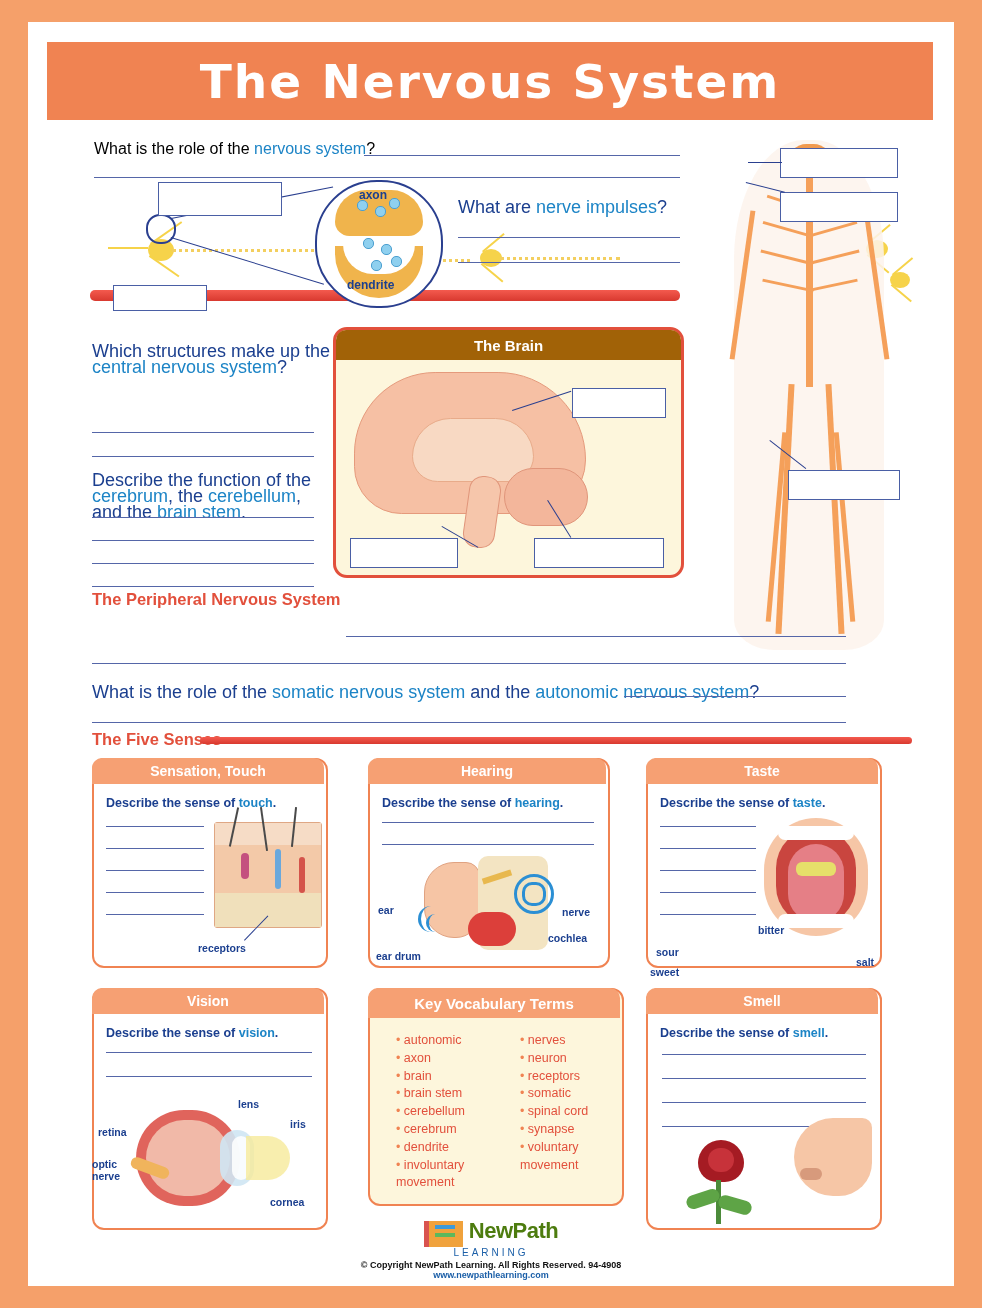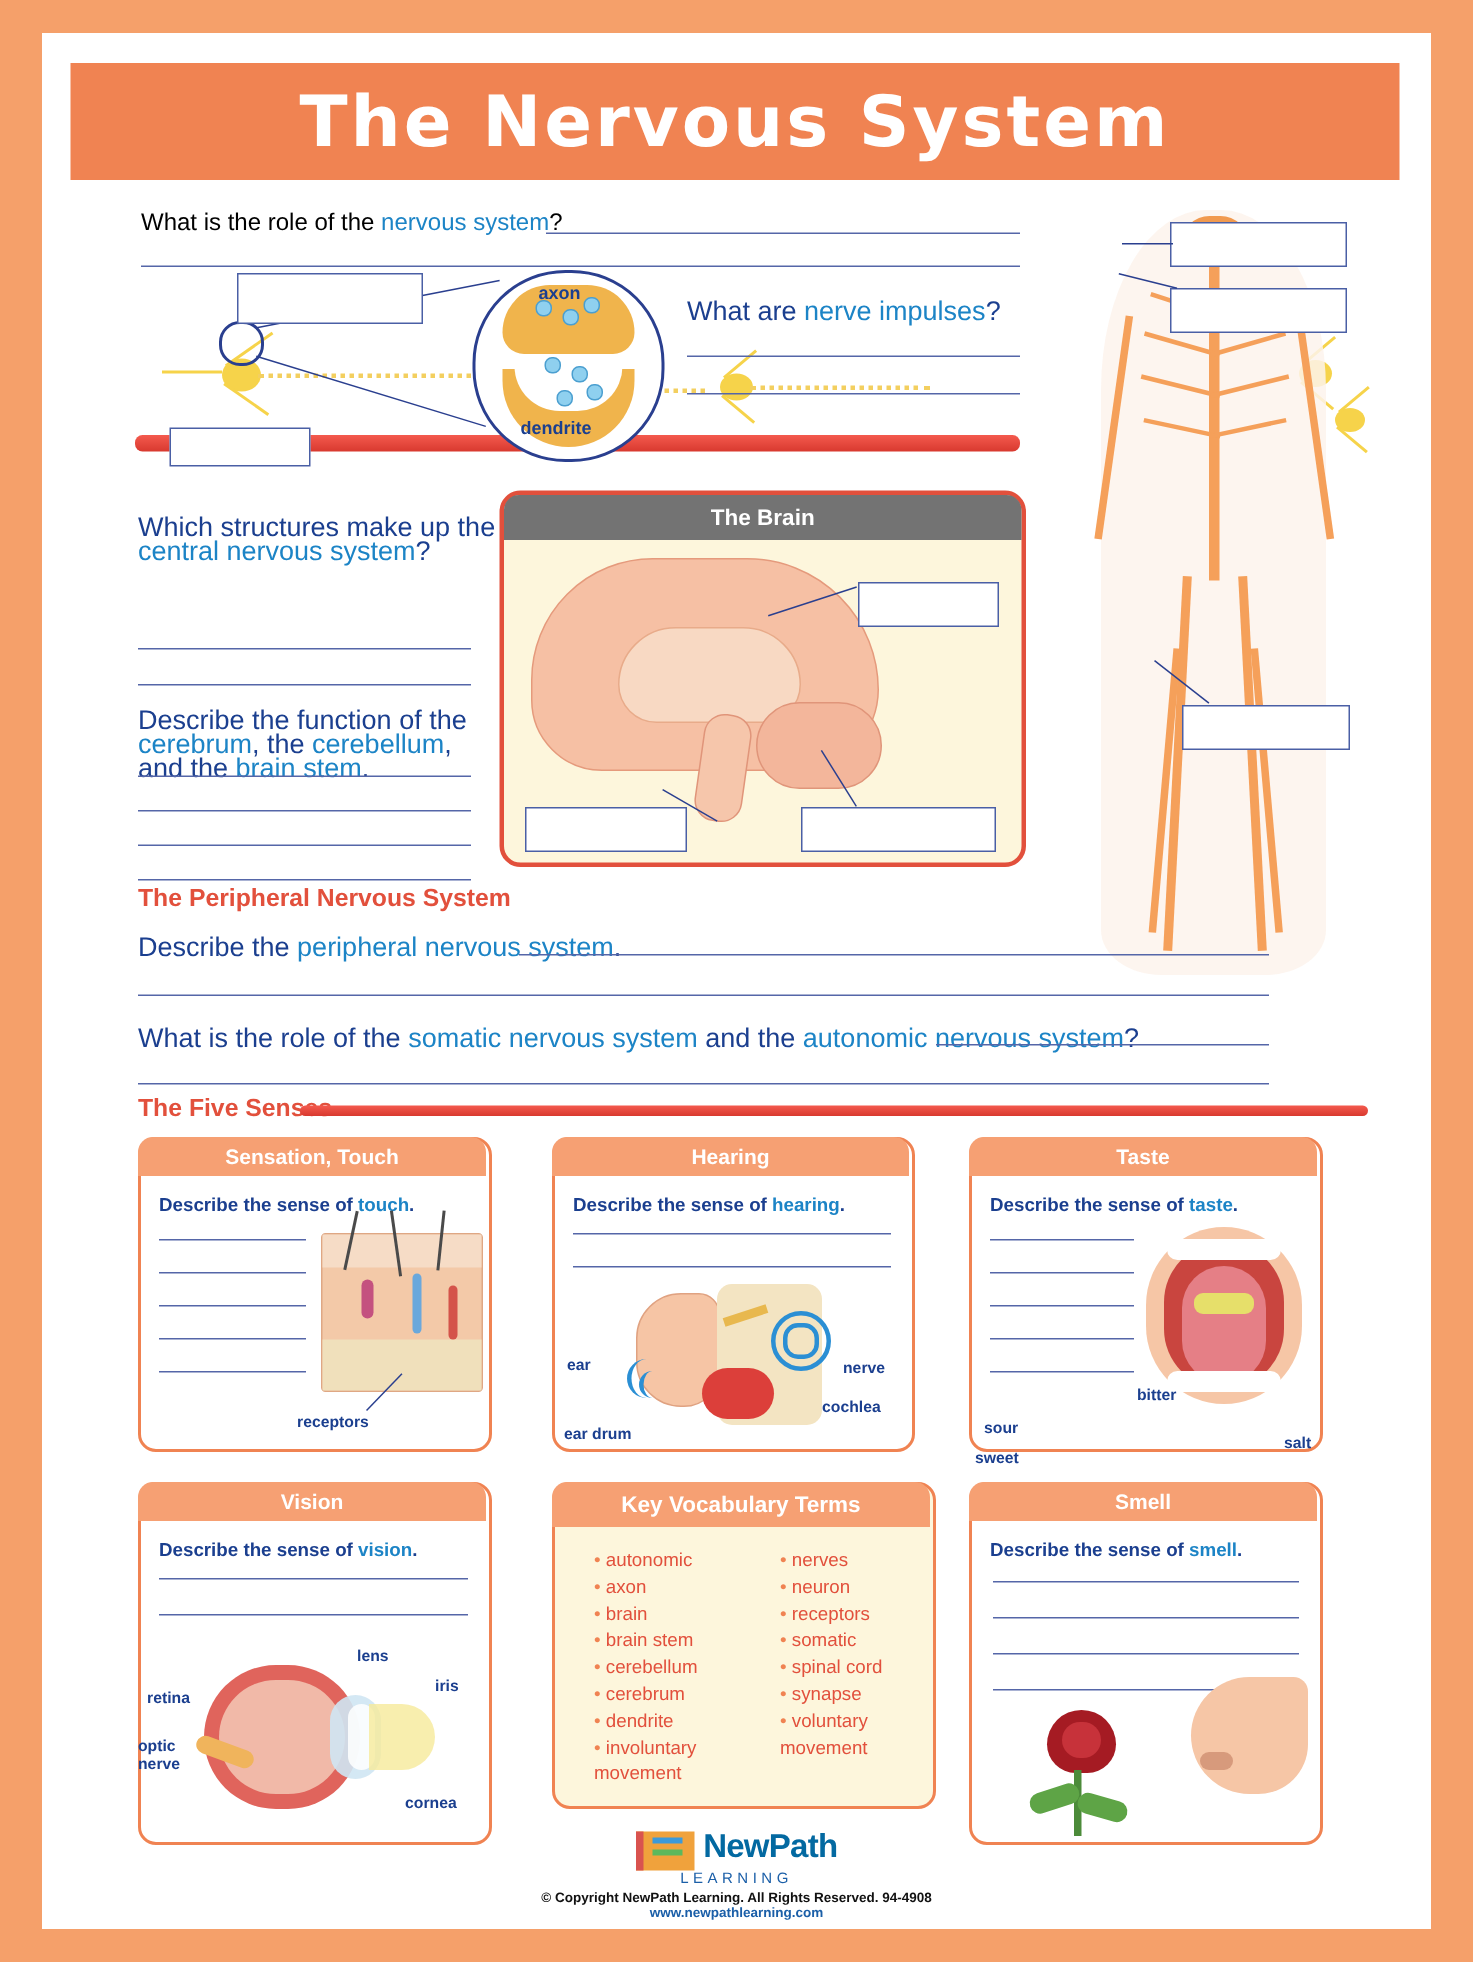--- a/index.html
+++ b/index.html
@@ -79,21 +79,21 @@
   
   .sec-title{color:#e2503c;font-size:16.5px;font-weight:bold;}
   .cns{position:absolute;left:64px;top:307px;width:250px;}
   
   .brain-panel{
     position:absolute;left:305px;top:305px;width:345px;height:245px;
     background:#fdf6dc;border:3px solid #e2503c;border-radius:14px;
   }
   .brain-panel .hdr{
     position:absolute;left:-0px;top:-0px;width:345px;height:30px;
-    background:#737373;border-radius:10px 10px 0 0;
+    background:#a16207;border-radius:10px 10px 0 0;
     color:#fff;font-size:15px;font-weight:bold;display:flex;align-items:center;justify-content:center;
   }
   .brain-img{
     position:absolute;left:18px;top:42px;width:250px;height:180px;
   }
   .brain-blob{
     position:absolute;left:0;top:0;width:230px;height:140px;
     background:#f6c0a4;border-radius:120px 130px 80px 70px;
     border:1px solid #e59a7c;
   }
@@ -141,21 +141,21 @@
   .vocab-col{position:absolute;font-size:12.5px;color:#e2503c;line-height:17.8px;}
   .vocab-col li{margin:0;padding:0;}
   .vocab-col ul{margin:0;padding-left:12px;list-style:none;}
   .vocab-col li::before{content:"• ";color:#f08352;}
   .cap{position:absolute;font-size:10.5px;color:#1b3f8f;font-weight:bold;}
   .leader{position:absolute;border-top:1px solid #2a3f8f;transform-origin:0 0;height:0;}
   
   .footer{
     position:absolute;left:0;top:1196px;width:926px;text-align:center;
   }
-  .np-text{font-size:22px;font-weight:bold;color:#0369a1;letter-spacing:-.5px;}
+  .np-text{font-size:22px;font-weight:bold;color:#4d7c0f;letter-spacing:-.5px;}
   .np-sub{font-size:10px;color:#1b5fa8;letter-spacing:3px;}
   .copy{font-size:9px;color:#111;font-weight:bold;margin-top:2px;}
   .site{font-size:9px;color:#1b5fa8;font-weight:bold;}
   .book{
     display:inline-block;width:34px;height:26px;background:#f0a23c;
     border-left:5px solid #d9534f;vertical-align:middle;margin-right:6px;
     position:relative;
   }
   .book:after{content:"";position:absolute;left:6px;top:4px;width:20px;height:4px;background:#3c9ad9;}
   .book:before{content:"";position:absolute;left:6px;top:12px;width:20px;height:4px;background:#5cb85c;}
@@ -302,23 +302,20 @@
     <div class="answerbox" style="left:236px;top:58px;width:92px;height:28px;"></div>
     <div class="leader" style="left:176px;top:80px;width:62px;transform:rotate(-18deg);"></div>
     <div class="answerbox" style="left:14px;top:208px;width:106px;height:28px;"></div>
     <div class="leader" style="left:106px;top:196px;width:42px;transform:rotate(30deg);"></div>
     <div class="answerbox" style="left:198px;top:208px;width:128px;height:28px;"></div>
     <div class="leader" style="left:212px;top:170px;width:44px;transform:rotate(58deg);"></div>
   </div>
 
   <div class="pns">
     <div class="sec-title">The Peripheral Nervous System</div>
-    <div class="qline" style="margin-top:12px;">
-      <span>Describe the </span><span class="kw">peripheral nervous system</span><span>.</span>
-    </div>
   </div>
   <div class="rule" style="left:318px;top:614px;width:500px;"></div>
   <div class="rule" style="left:64px;top:641px;width:754px;"></div>
 
   <div class="qline" style="position:absolute;left:64px;top:660px;">
     <span>What is the role of the </span><span class="kw">somatic nervous system</span><span> and the </span><span class="kw">autonomic nervous system</span><span>?</span>
   </div>
   <div class="rule" style="left:596px;top:674px;width:222px;"></div>
   <div class="rule" style="left:64px;top:700px;width:754px;"></div>
 

